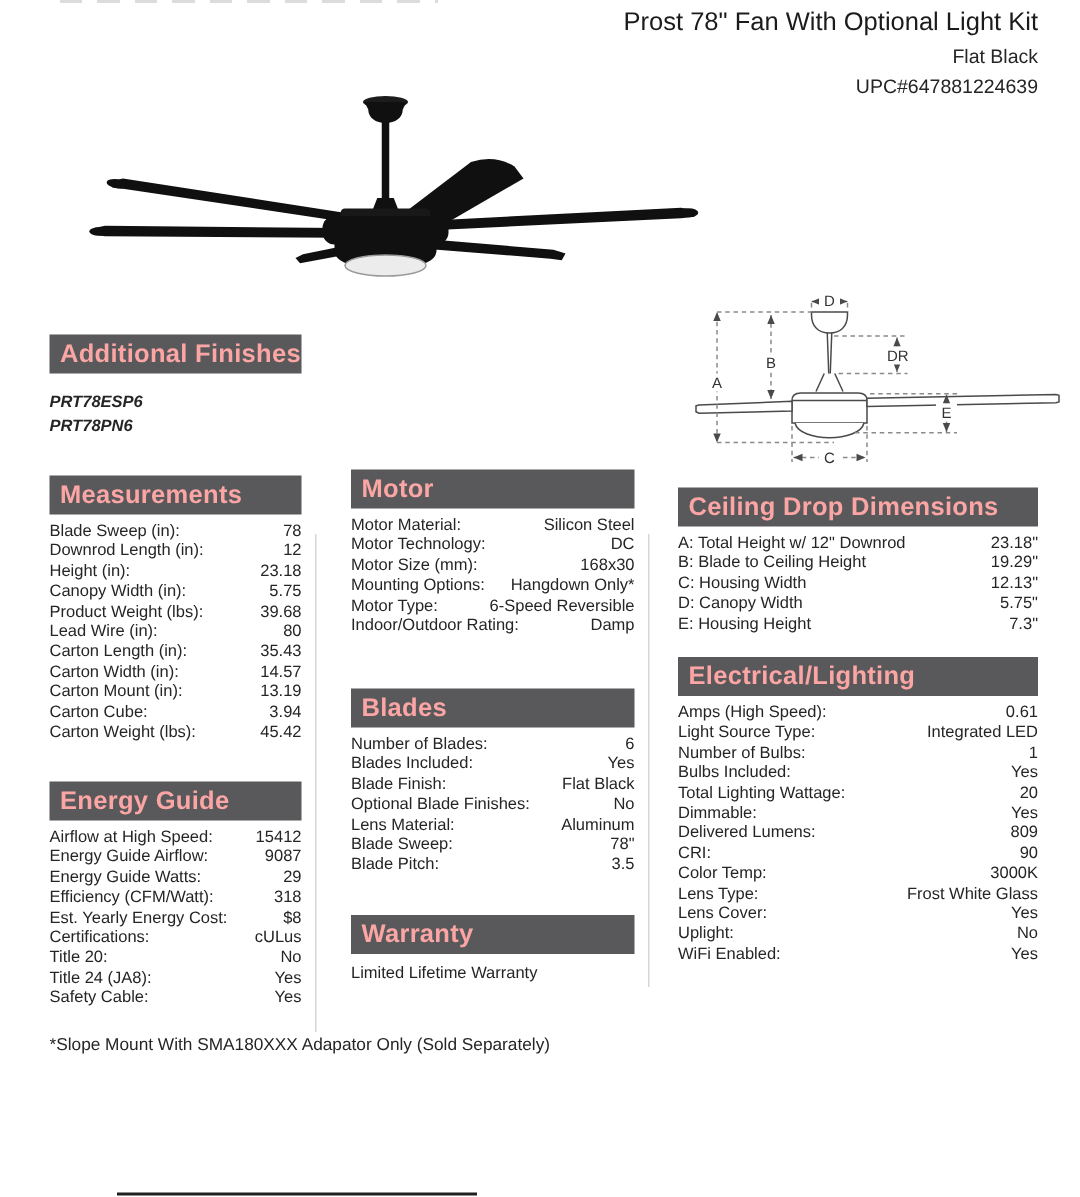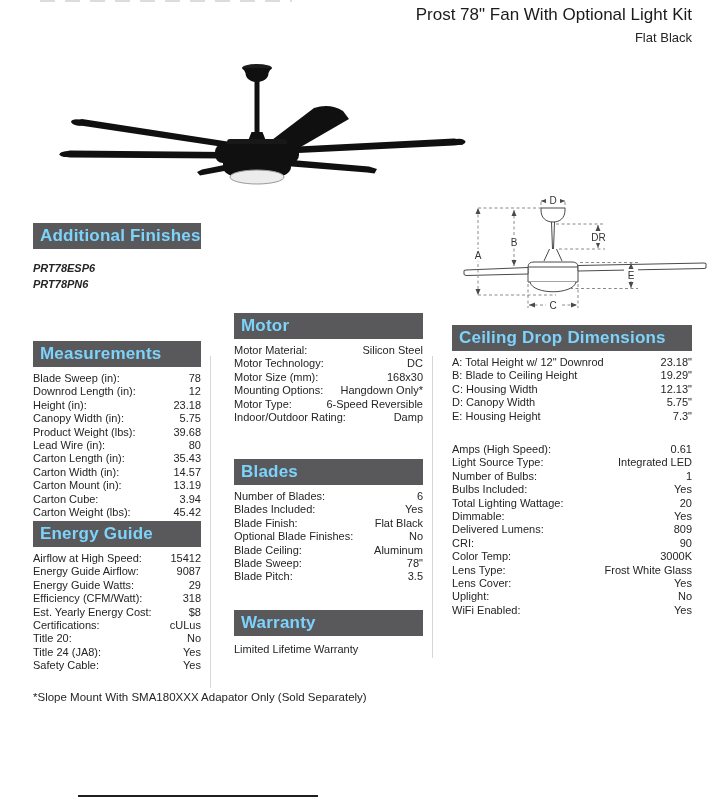--- a/index.html
+++ b/index.html
@@ -1,20 +1,20 @@
 <!DOCTYPE html>
 <html style="--bar: #59595b;"><head>
 <meta charset="utf-8">
 <style>
   *{box-sizing:border-box;margin:0;padding:0;}
   html,body{background:#fff;}
   body{width:720px;height:798px;position:relative;overflow:hidden;
        font-family:"Liberation Sans","DejaVu Sans",sans-serif;color:#252525;}
   .abs{position:absolute;}
-  .bar{background:var(--bar,#59595b);color:#7dd3fc;font-weight:700;font-size:17px;
+  .bar{background:var(--bar,#59595b);color:#fca5a5;font-weight:700;font-size:17px;
        line-height:20px;padding:3px 7px;letter-spacing:.2px;white-space:nowrap;overflow:hidden;}
   .rows{margin-top:5px;}
   .row{display:flex;justify-content:space-between;align-items:center;
        font-size:11px;line-height:13.4px;}
   .row .lbl{white-space:nowrap;}
   .row .val{white-space:nowrap;text-align:right;}
   .hdrblk{top:4px;right:28px;text-align:right;}
   .title{font-size:17px;line-height:22px;color:#1b1b1b;}
   .finish{font-size:13px;line-height:16px;margin-top:4px;}
   .upc{font-size:13px;line-height:16px;margin-top:4px;}
@@ -29,20 +29,21 @@
   svg{display:block;}
 </style>
 </head>
 <body>
 
 <div class="abs logo-remnant"></div>
 
 <div class="abs hdrblk">
   <div class="title">Prost 78" Fan With Optional Light Kit</div>
   <div class="finish">Flat Black</div>
+  <div class="upc">UPC#647881224639</div>
 </div>
 
 <svg class="abs" style="left:30px;top:57px" width="440" height="168" viewBox="0 0 440 168">
   <g fill="#101010">
 
     <ellipse cx="227" cy="11" rx="15" ry="4" fill="#1c1c1c"></ellipse>
     <path d="M213 11 h28 l-2.5 5 c0 5.5 -5 9 -11.5 9 s-11.5 -3.5 -11.5 -9 z"></path>
 
     <rect x="224.5" y="23" width="5" height="53"></rect>
     <path d="M221.5 75 h11 l3.5 9 h-18 z"></path>
@@ -134,21 +135,21 @@
   <div class="fin-items">
 
   <div class="item">PRT78ESP6</div>
       <div class="item">PRT78PN6</div>
     </div>
 </section>
 
 <div class="abs vdiv" style="left:210px;top:356px;height:332px"></div>
 <div class="abs vdiv" style="left:432px;top:356px;height:302px"></div>
 
-<section class="abs" style="left:33px;top:341px;width:168px">
+<section class="abs" style="left:33px;top:317px;width:168px">
   <div class="bar">Measurements</div>
   <div class="rows">
 
   <div class="row">
       <span class="lbl">Blade Sweep (in):</span>
       <span class="val">78</span>
     </div>
       <div class="row">
       <span class="lbl">Downrod Length (in):</span>
       <span class="val">12</span>
@@ -280,21 +281,21 @@
     </div>
       <div class="row">
       <span class="lbl">Blade Finish:</span>
       <span class="val">Flat Black</span>
     </div>
       <div class="row">
       <span class="lbl">Optional Blade Finishes:</span>
       <span class="val">No</span>
     </div>
       <div class="row">
-      <span class="lbl">Blade Ceiling:</span>
+      <span class="lbl">Lens Material:</span>
       <span class="val">Aluminum</span>
     </div>
       <div class="row">
       <span class="lbl">Blade Sweep:</span>
       <span class="val">78"</span>
     </div>
       <div class="row">
       <span class="lbl">Blade Pitch:</span>
       <span class="val">3.5</span>
     </div>
@@ -327,20 +328,21 @@
       <span class="val">5.75"</span>
     </div>
       <div class="row">
       <span class="lbl">E: Housing Height</span>
       <span class="val">7.3"</span>
     </div>
     </div>
 </section>
 
 <section class="abs" style="left:452px;top:438px;width:240px">
+  <div class="bar">Electrical/Lighting</div>
   <div class="rows">
 
   <div class="row">
       <span class="lbl">Amps (High Speed):</span>
       <span class="val">0.61</span>
     </div>
       <div class="row">
       <span class="lbl">Light Source Type:</span>
       <span class="val">Integrated LED</span>
     </div>

